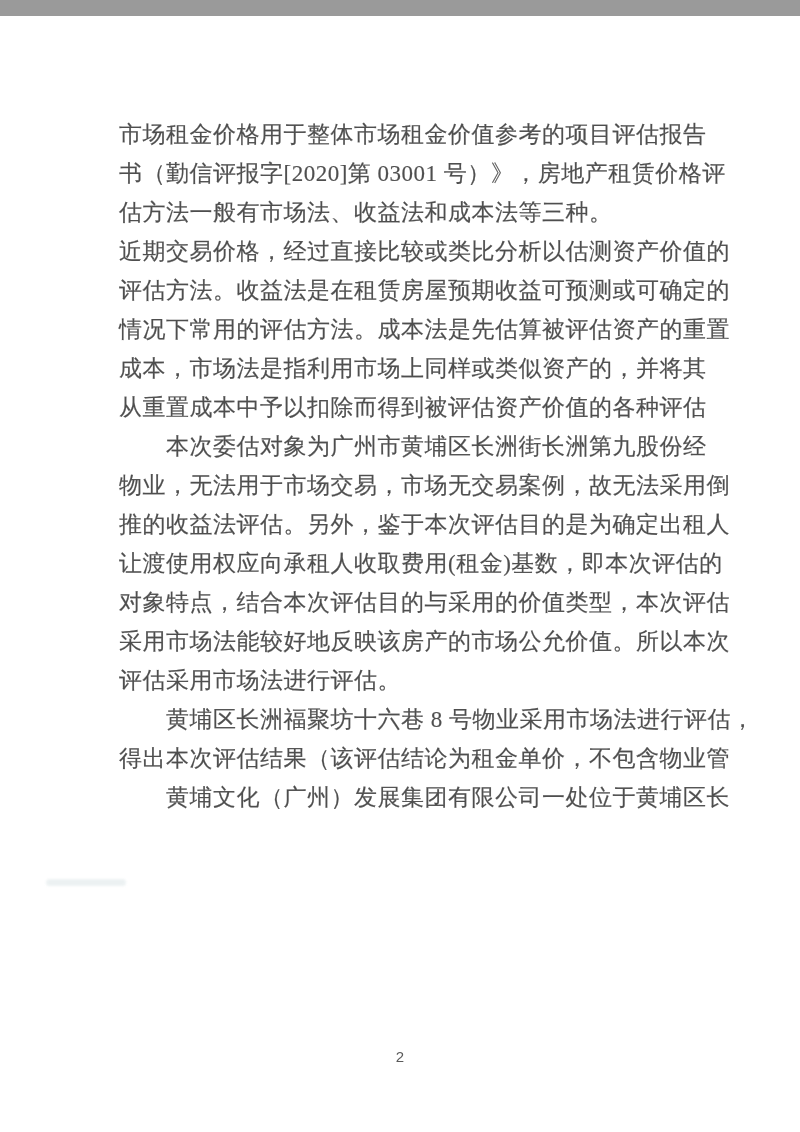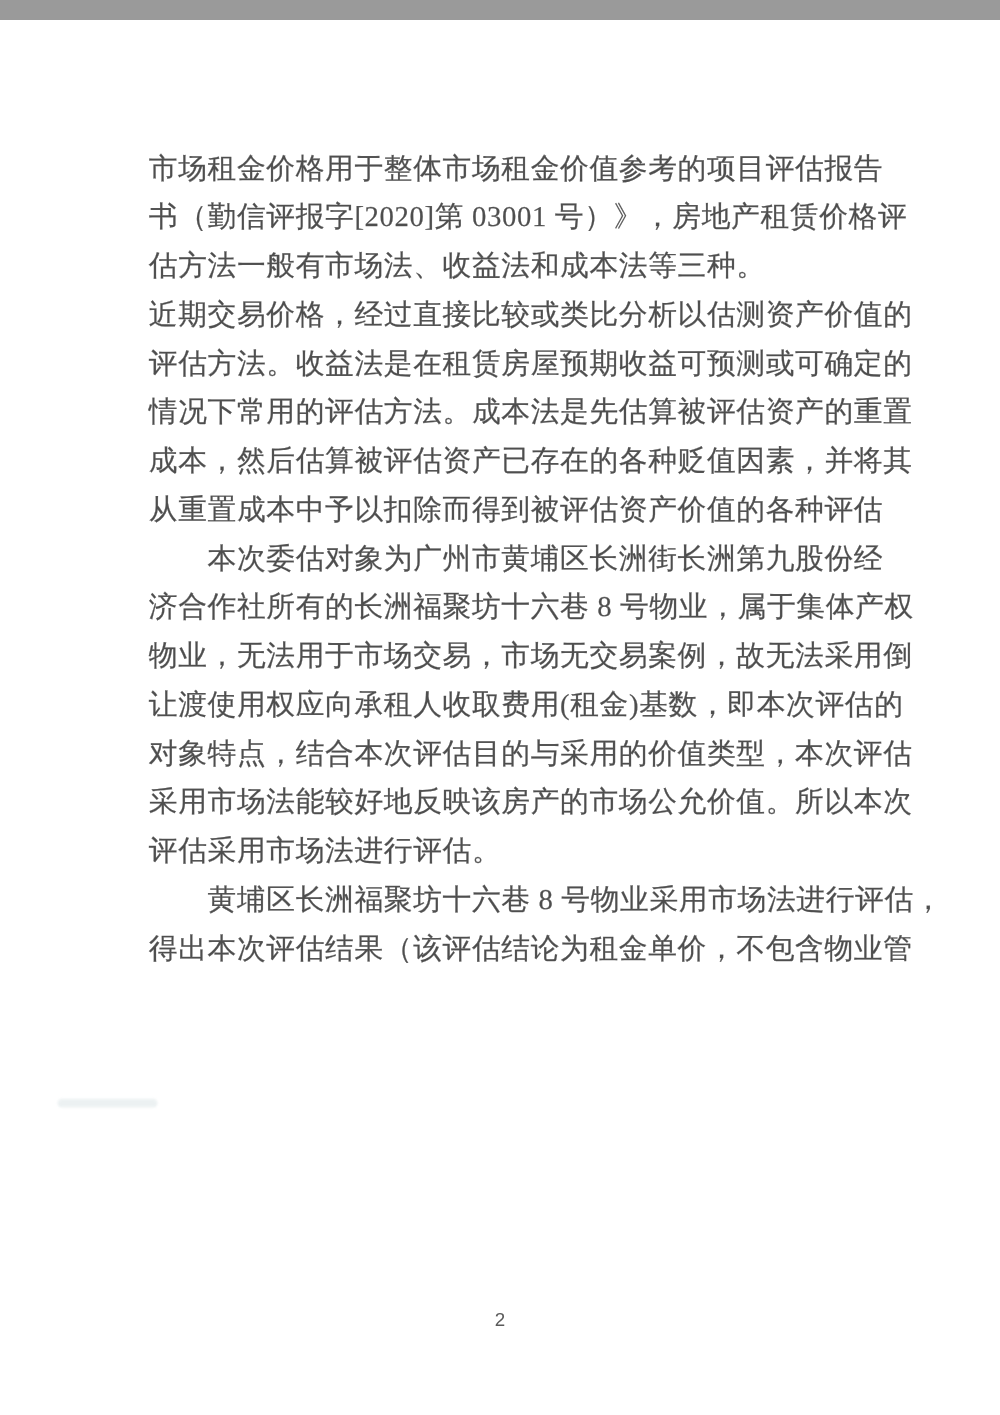--- a/index.html
+++ b/index.html
@@ -68,30 +68,31 @@
 
 <div class="page">
 
   <div class="content">
     <div class="ln">市场租金价格用于整体市场租金价值参考的项目评估报告</div>
     <div class="ln">书（勤信评报字[2020]第 03001 号）》，房地产租赁价格评</div>
     <div class="ln end">估方法一般有市场法、收益法和成本法等三种。</div>
     <div class="ln">近期交易价格，经过直接比较或类比分析以估测资产价值的</div>
     <div class="ln">评估方法。收益法是在租赁房屋预期收益可预测或可确定的</div>
     <div class="ln">情况下常用的评估方法。成本法是先估算被评估资产的重置</div>
-    <div class="ln">成本，然后估算被评估资产已存在的各种贬值因素，并将其</div>
+    <div class="ln">成本，市场法是指利用市场上同样或类似资产的，并将其</div>
     <div class="ln">从重置成本中予以扣除而得到被评估资产价值的各种评估</div>
     <div class="ln ind">本次委估对象为广州市黄埔区长洲街长洲第九股份经</div>
-    <div class="ln">济合作社所有的长洲福聚坊十六巷 8 号物业，属于集体产权</div>
     <div class="ln">物业，无法用于市场交易，市场无交易案例，故无法采用倒</div>
+    <div class="ln">推的收益法评估。另外，鉴于本次评估目的是为确定出租人</div>
     <div class="ln">让渡使用权应向承租人收取费用(租金)基数，即本次评估的</div>
     <div class="ln">对象特点，结合本次评估目的与采用的价值类型，本次评估</div>
     <div class="ln">采用市场法能较好地反映该房产的市场公允价值。所以本次</div>
     <div class="ln end">评估采用市场法进行评估。</div>
     <div class="ln ind">黄埔区长洲福聚坊十六巷 8 号物业采用市场法进行评估，</div>
     <div class="ln">得出本次评估结果（该评估结论为租金单价，不包含物业管</div>
+    <div class="ln ind">黄埔文化（广州）发展集团有限公司一处位于黄埔区长</div>
   </div>
 
   <div class="smudge"></div>
 
   <div class="pagenum">2</div>
 
 </div>
 
 </body></html>

